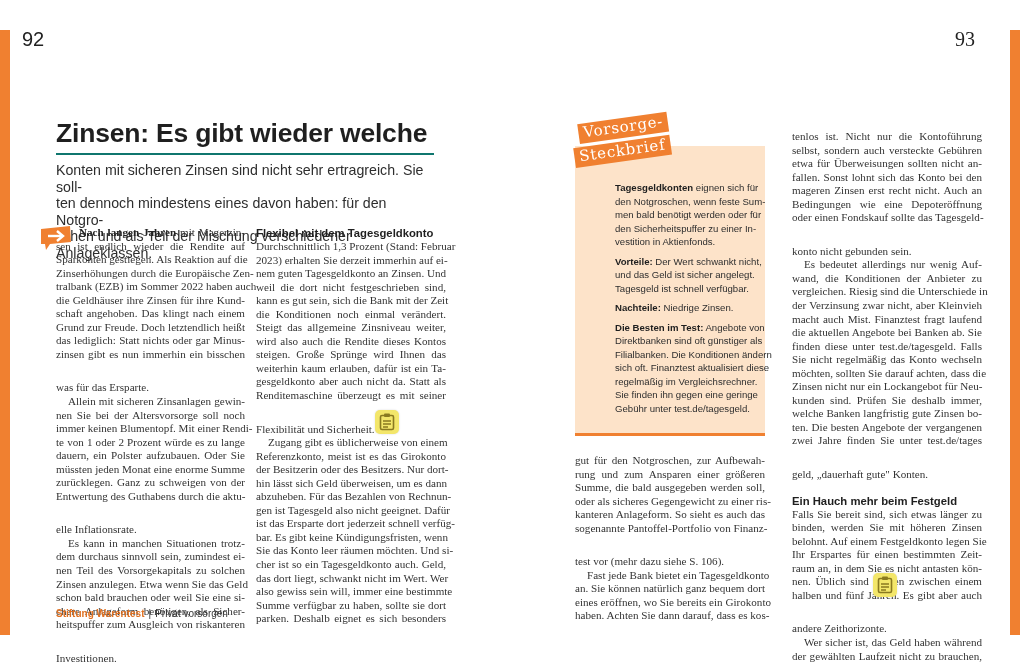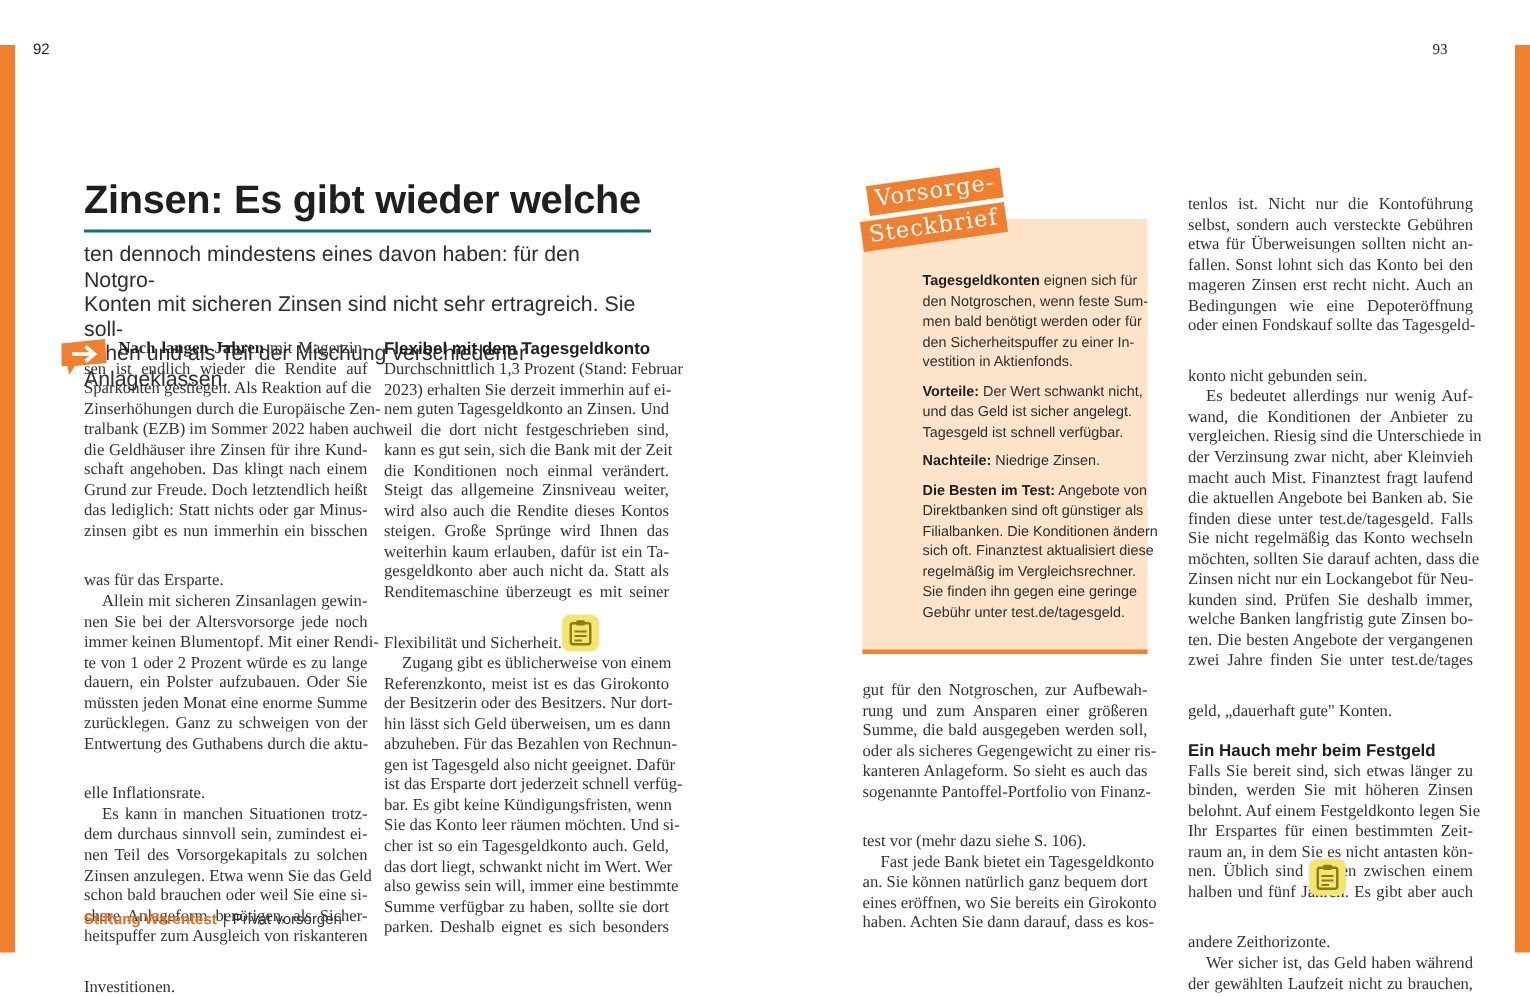--- a/index.html
+++ b/index.html
@@ -3,21 +3,21 @@
 <meta charset="utf-8">
 <style>
   * { box-sizing: border-box; margin: 0; padding: 0; }
   html, body { width: 1020px; height: 664px; background: #ffffff; overflow: hidden; }
   body { position: relative; font-family: "DejaVu Serif", serif; color: #2b2b2b; }
 
   .edge-bar { position: absolute; top: 30px; width: 10px; height: 605px; background: #f08030; }
   .edge-bar.left { left: 0; }
   .edge-bar.right { right: 0; }
 
-  .page-num { position: absolute; top: 28px; font-family: "Liberation Sans", sans-serif; font-size: 10px; color: #222; }
+  .page-num { position: absolute; top: 28px; font-family: "Liberation Sans", sans-serif; font-size: 20px; color: #222; }
   .page-num.left { left: 22px; }
   .page-num.right { left: 955px; font-family: Liberation Serif, serif; }
 
   .headline { position: absolute; left: 56px; top: 118px; width: 378px;
     font-family: "Liberation Sans", sans-serif; font-weight: bold; font-size: 26.5px; color: #1f1f1f; letter-spacing: -0.2px;
     border-bottom: 2px solid #0f766e; padding-bottom: 4px; white-space: nowrap; }
 
   .intro { position: absolute; left: 56px; top: 162px; width: 380px;
     font-family: "Liberation Sans", sans-serif; font-size: 14.2px; line-height: 16.5px; color: #2e2e2e; }
 
@@ -52,22 +52,22 @@
 
 <div class="edge-bar left"></div>
 <div class="edge-bar right"></div>
 
 <div class="page-num left">92</div>
 <div class="page-num right">93</div>
 
 <h1 class="headline">Zinsen: Es gibt wieder welche</h1>
 
 <div class="intro">
+  <span style="display:block">Konten mit sicheren Zinsen sind nicht sehr ertragreich. Sie soll-</span>
   <span style="display:block">ten dennoch mindestens eines davon haben: für den Notgro-</span>
-  <span style="display:block">Konten mit sicheren Zinsen sind nicht sehr ertragreich. Sie soll-</span>
   <span style="display:block">schen und als Teil der Mischung verschiedener Anlageklassen.</span>
 </div>
 
 <div class="arrow-icon">
   <svg width="32" height="24" viewBox="0 0 32 24">
     <path d="M1 3 L30 0 L31 16 L10 18 L6 24 L5 18 L1 18 Z" fill="#f08030"></path>
     <path d="M8 10 L22 10" stroke="#fff" stroke-width="2.4" fill="none"></path>
     <path d="M17 5 L23 10 L17 15" stroke="#fff" stroke-width="2.4" fill="none"></path>
   </svg>
 </div>
@@ -78,21 +78,21 @@
   <span class="line">Sparkonten gestiegen. Als Reaktion auf die</span>
   <span class="line">Zinserhöhungen durch die Europäische Zen-</span>
   <span class="line">tralbank (EZB) im Sommer 2022 haben auch</span>
   <span class="line">die Geldhäuser ihre Zinsen für ihre Kund-</span>
   <span class="line">schaft angehoben. Das klingt nach einem</span>
   <span class="line">Grund zur Freude. Doch letztendlich heißt</span>
   <span class="line">das lediglich: Statt nichts oder gar Minus-</span>
   <span class="line">zinsen gibt es nun immerhin ein bisschen</span>
   <span class="line last">was für das Ersparte.</span>
   <span class="line" style="padding-left:12px">Allein mit sicheren Zinsanlagen gewin-</span>
-  <span class="line">nen Sie bei der Altersvorsorge jede noch</span>
+  <span class="line">nen Sie bei der Altersvorsorge soll noch</span>
   <span class="line">immer keinen Blumentopf. Mit einer Rendi-</span>
   <span class="line">te von 1 oder 2 Prozent würde es zu lange</span>
   <span class="line">dauern, ein Polster aufzubauen. Oder Sie</span>
   <span class="line">müssten jeden Monat eine enorme Summe</span>
   <span class="line">zurücklegen. Ganz zu schweigen von der</span>
   <span class="line">Entwertung des Guthabens durch die aktu-</span>
   <span class="line last">elle Inflationsrate.</span>
   <span class="line" style="padding-left:12px">Es kann in manchen Situationen trotz-</span>
   <span class="line">dem durchaus sinnvoll sein, zumindest ei-</span>
   <span class="line">nen Teil des Vorsorgekapitals zu solchen</span>

